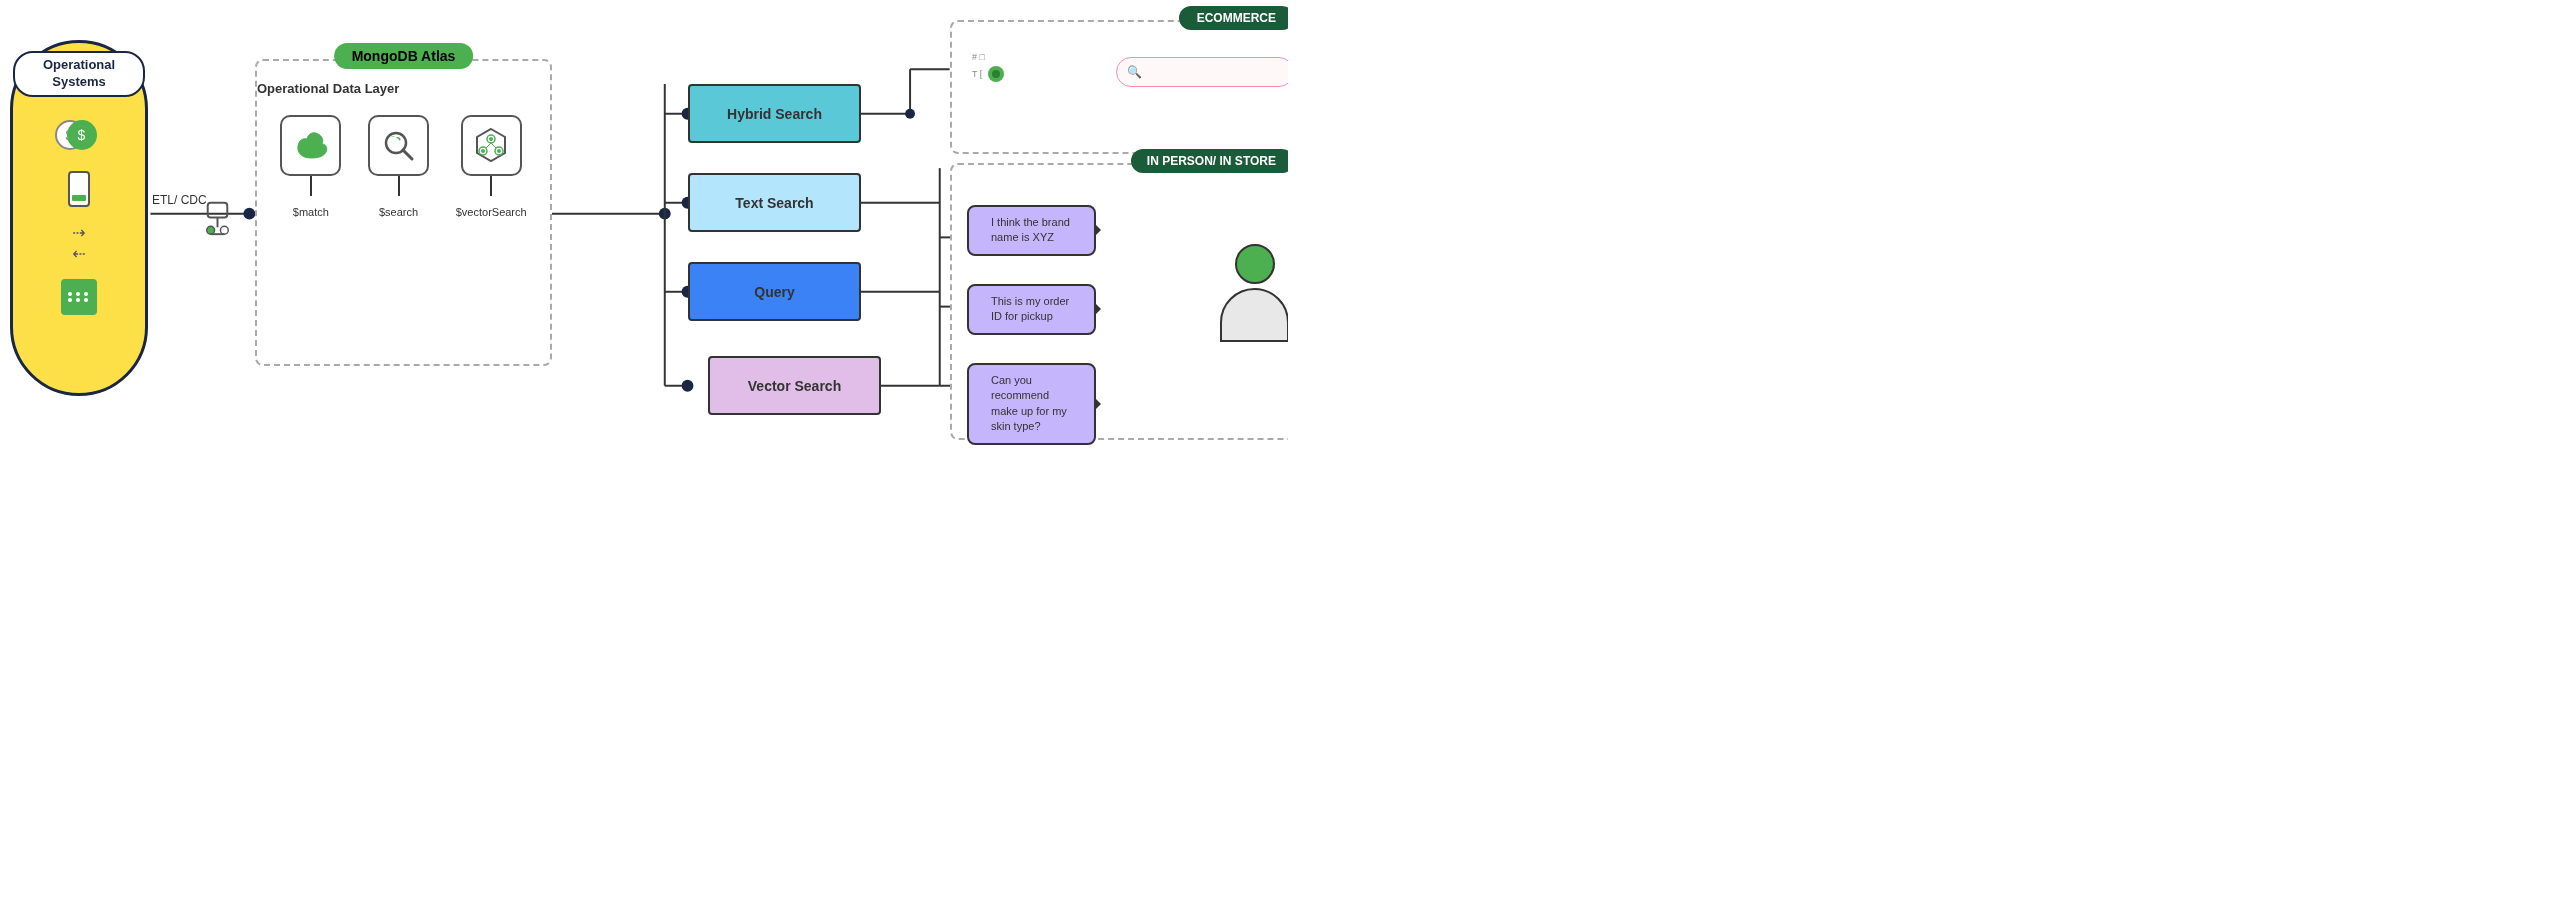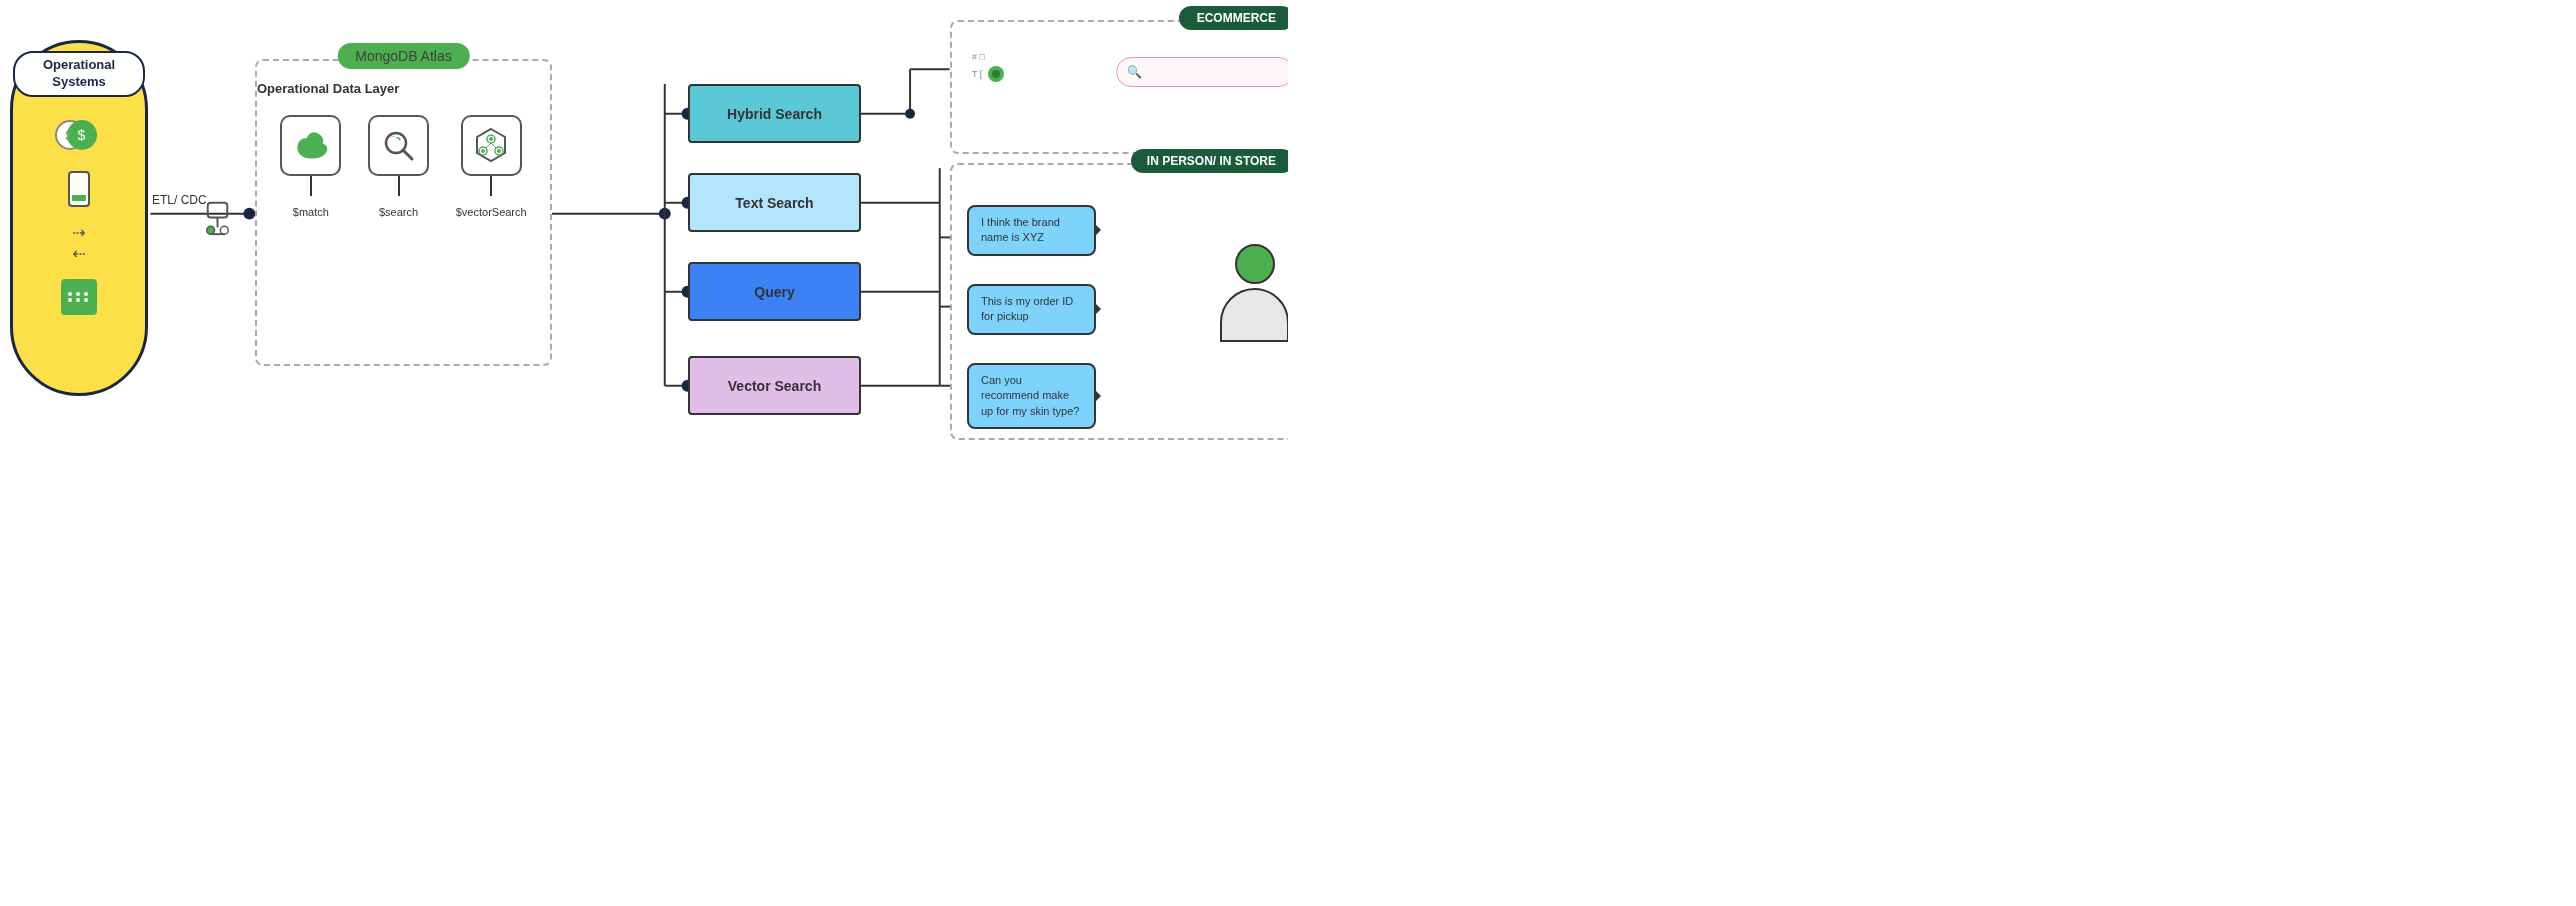--- a/index.html
+++ b/index.html
@@ -139,23 +139,23 @@
       border: 2px dashed #aaa;
       border-radius: 8px;
       background: #fff;
     }
     .mongodb-badge {
       position: absolute;
       top: -18px;
       left: 50%;
       transform: translateX(-50%);
       background: #4caf50;
-      color: #404040;
+      color: #000000;
       font-size: 14px;
-      font-weight: 400;
+      font-weight: 700;
       padding: 5px 18px;
       border-radius: 20px;
       white-space: nowrap;
       text-align: center;
     }
     .mongodb-subtitle {
       position: absolute;
       top: 20px;
       left: 0; right: 0;
       font-size: 13px;
@@ -293,24 +293,24 @@
       display: flex;
       gap: 4px;
       align-items: center;
       font-size: 9px;
       color: #888;
     }
 
     
     .speech-bubble {
       position: absolute;
-      background: #7dd3fc;
+      background: #c4b5fd;
       border: 2px solid #333;
       border-radius: 8px;
-      padding: 8px 12px;
+      padding: 8px 22px;
       font-size: 11px;
       color: #333;
       line-height: 1.4;
       max-width: 129px;
     }
     .speech-bubble::after {
       content: '';
       position: absolute;
       right: -14px;
       top: 50%;
@@ -511,21 +511,21 @@
       <span>Text Search</span>
     </div>
   </div>
 
   <div style="position:absolute; left:688px; top:262px;">
     <div class="search-box query">
       <span>Query</span>
     </div>
   </div>
 
-  <div style="position:absolute; left:688px; top:356px;">
+  <div style="position:absolute; left:708px; top:356px;">
     <div class="search-box vector">
       <span>Vector Search</span>
     </div>
   </div>
 
   <div class="ecommerce-panel" style="position:absolute; left:950px; top:20px;">
     <div class="panel-badge ecommerce">ECOMMERCE</div>
 
     <div class="widget-icons">
       <div class="widget-row">

